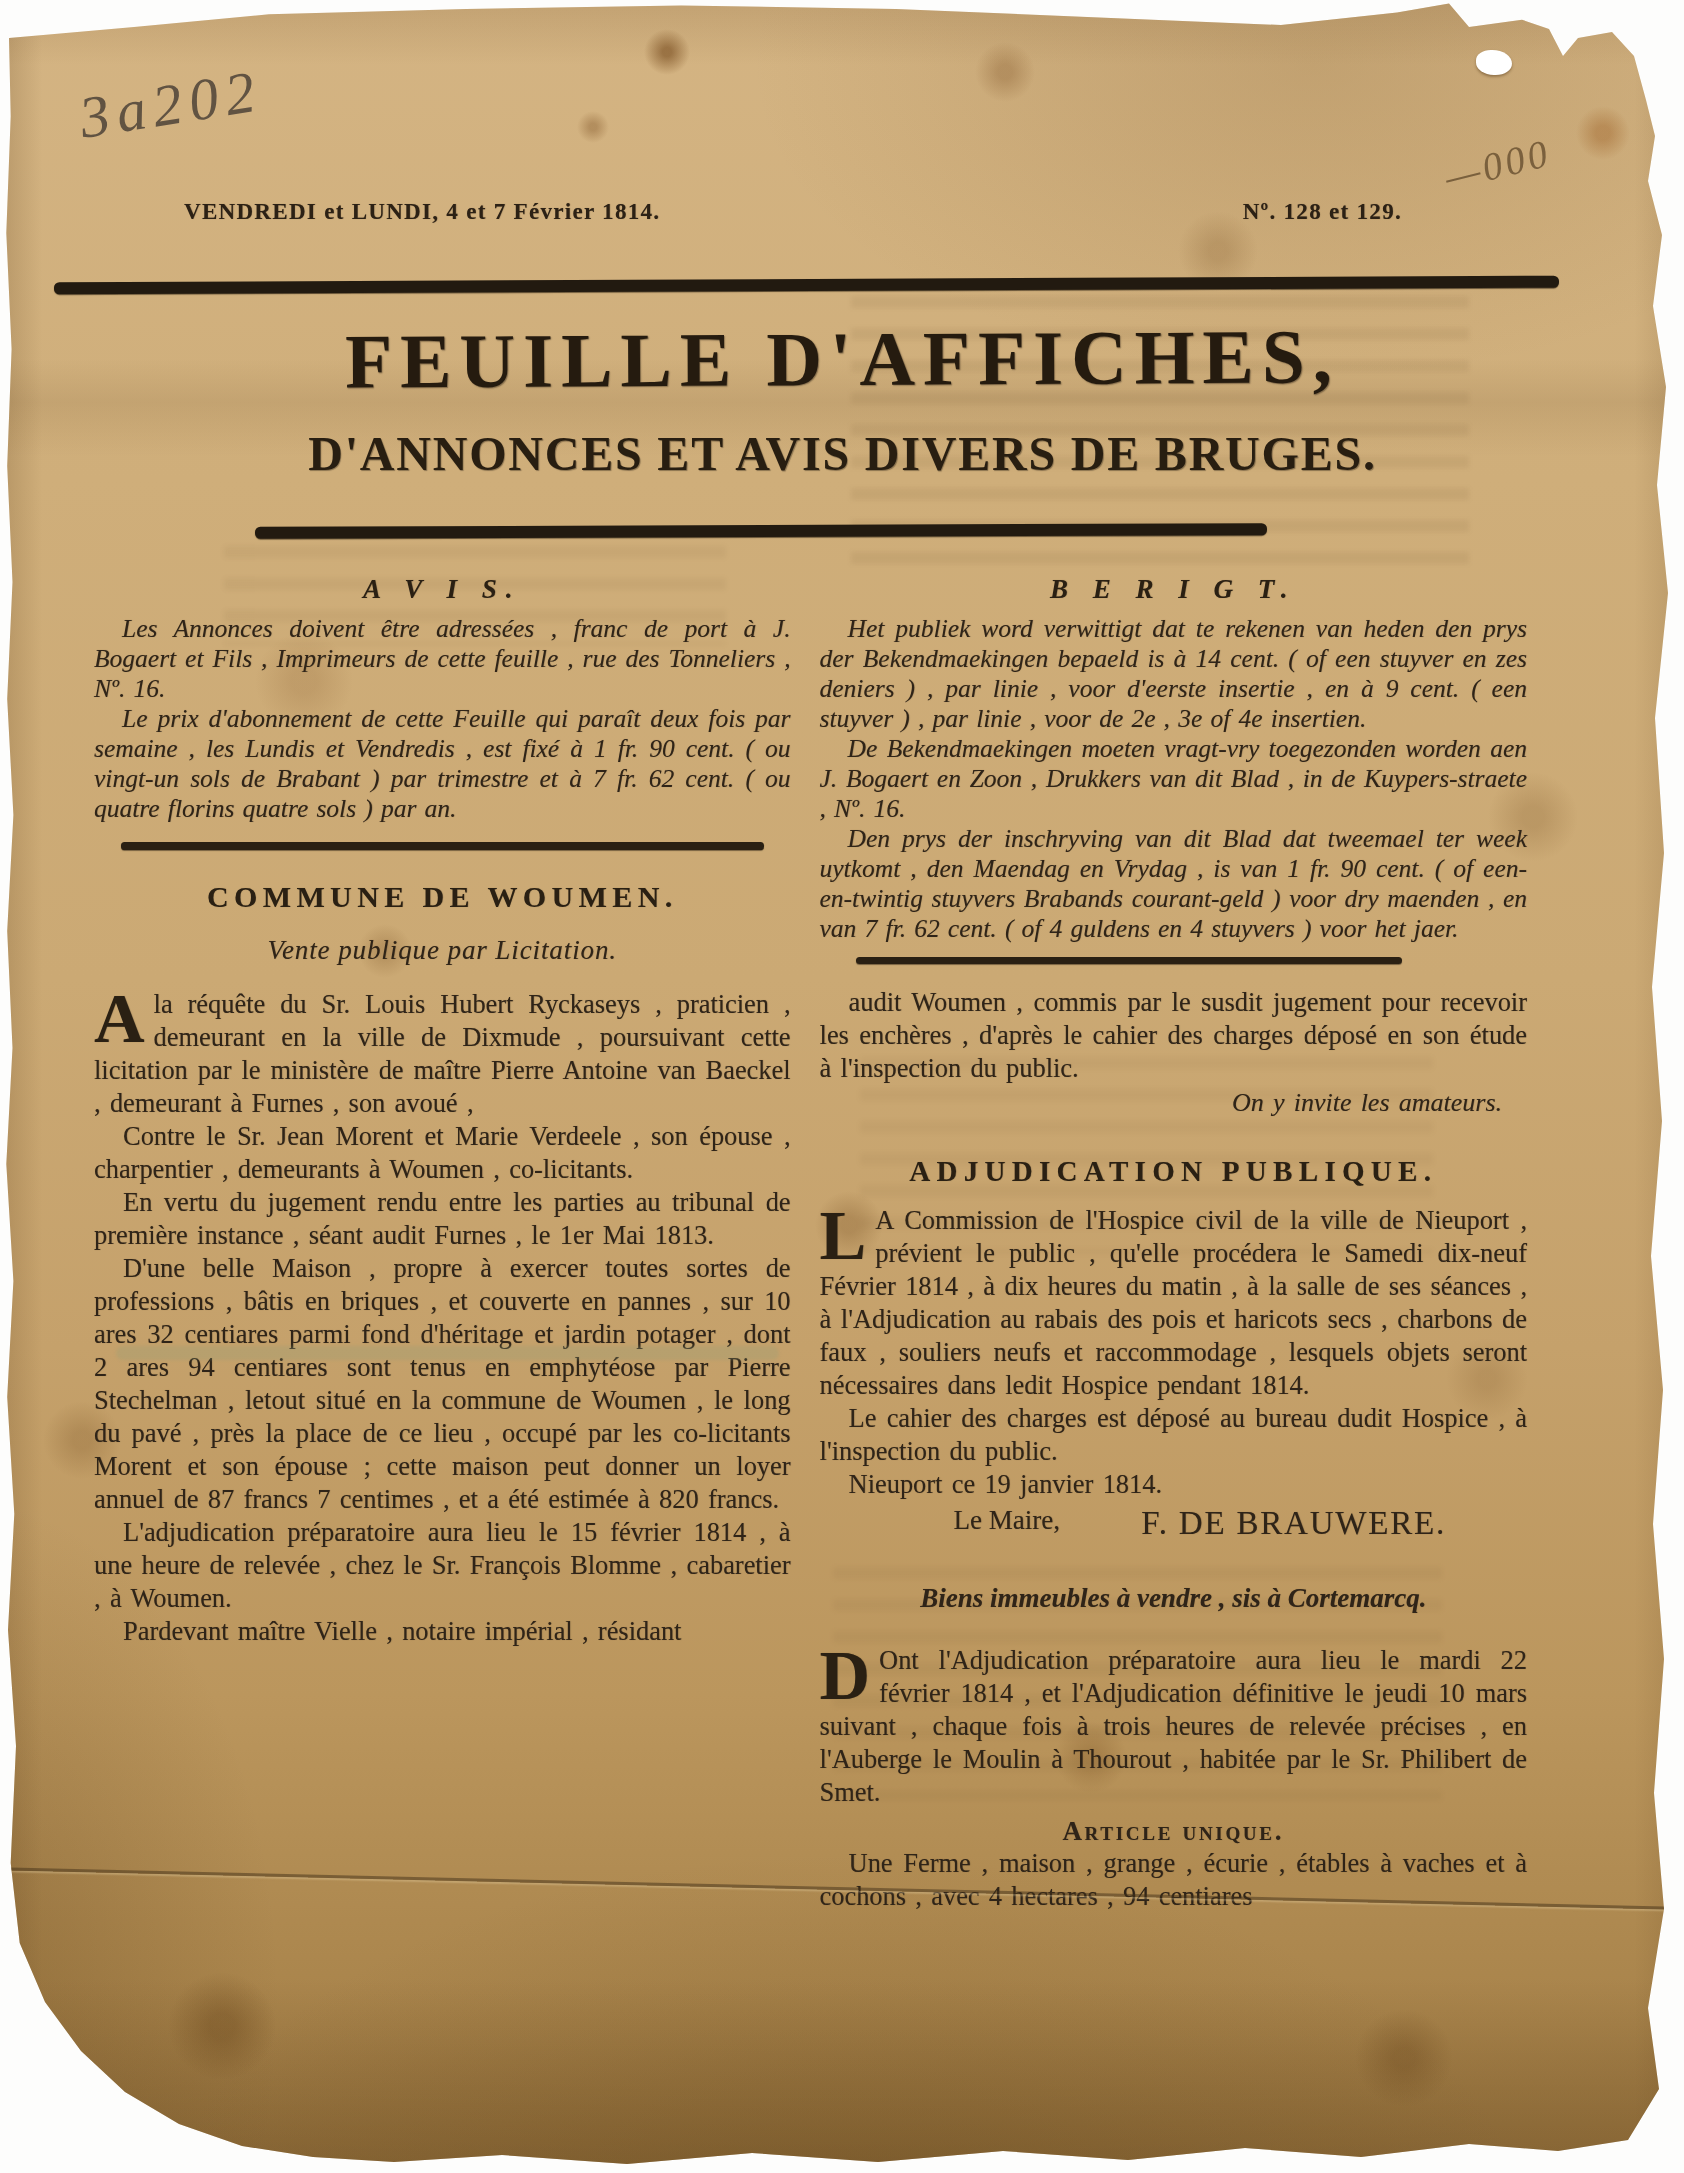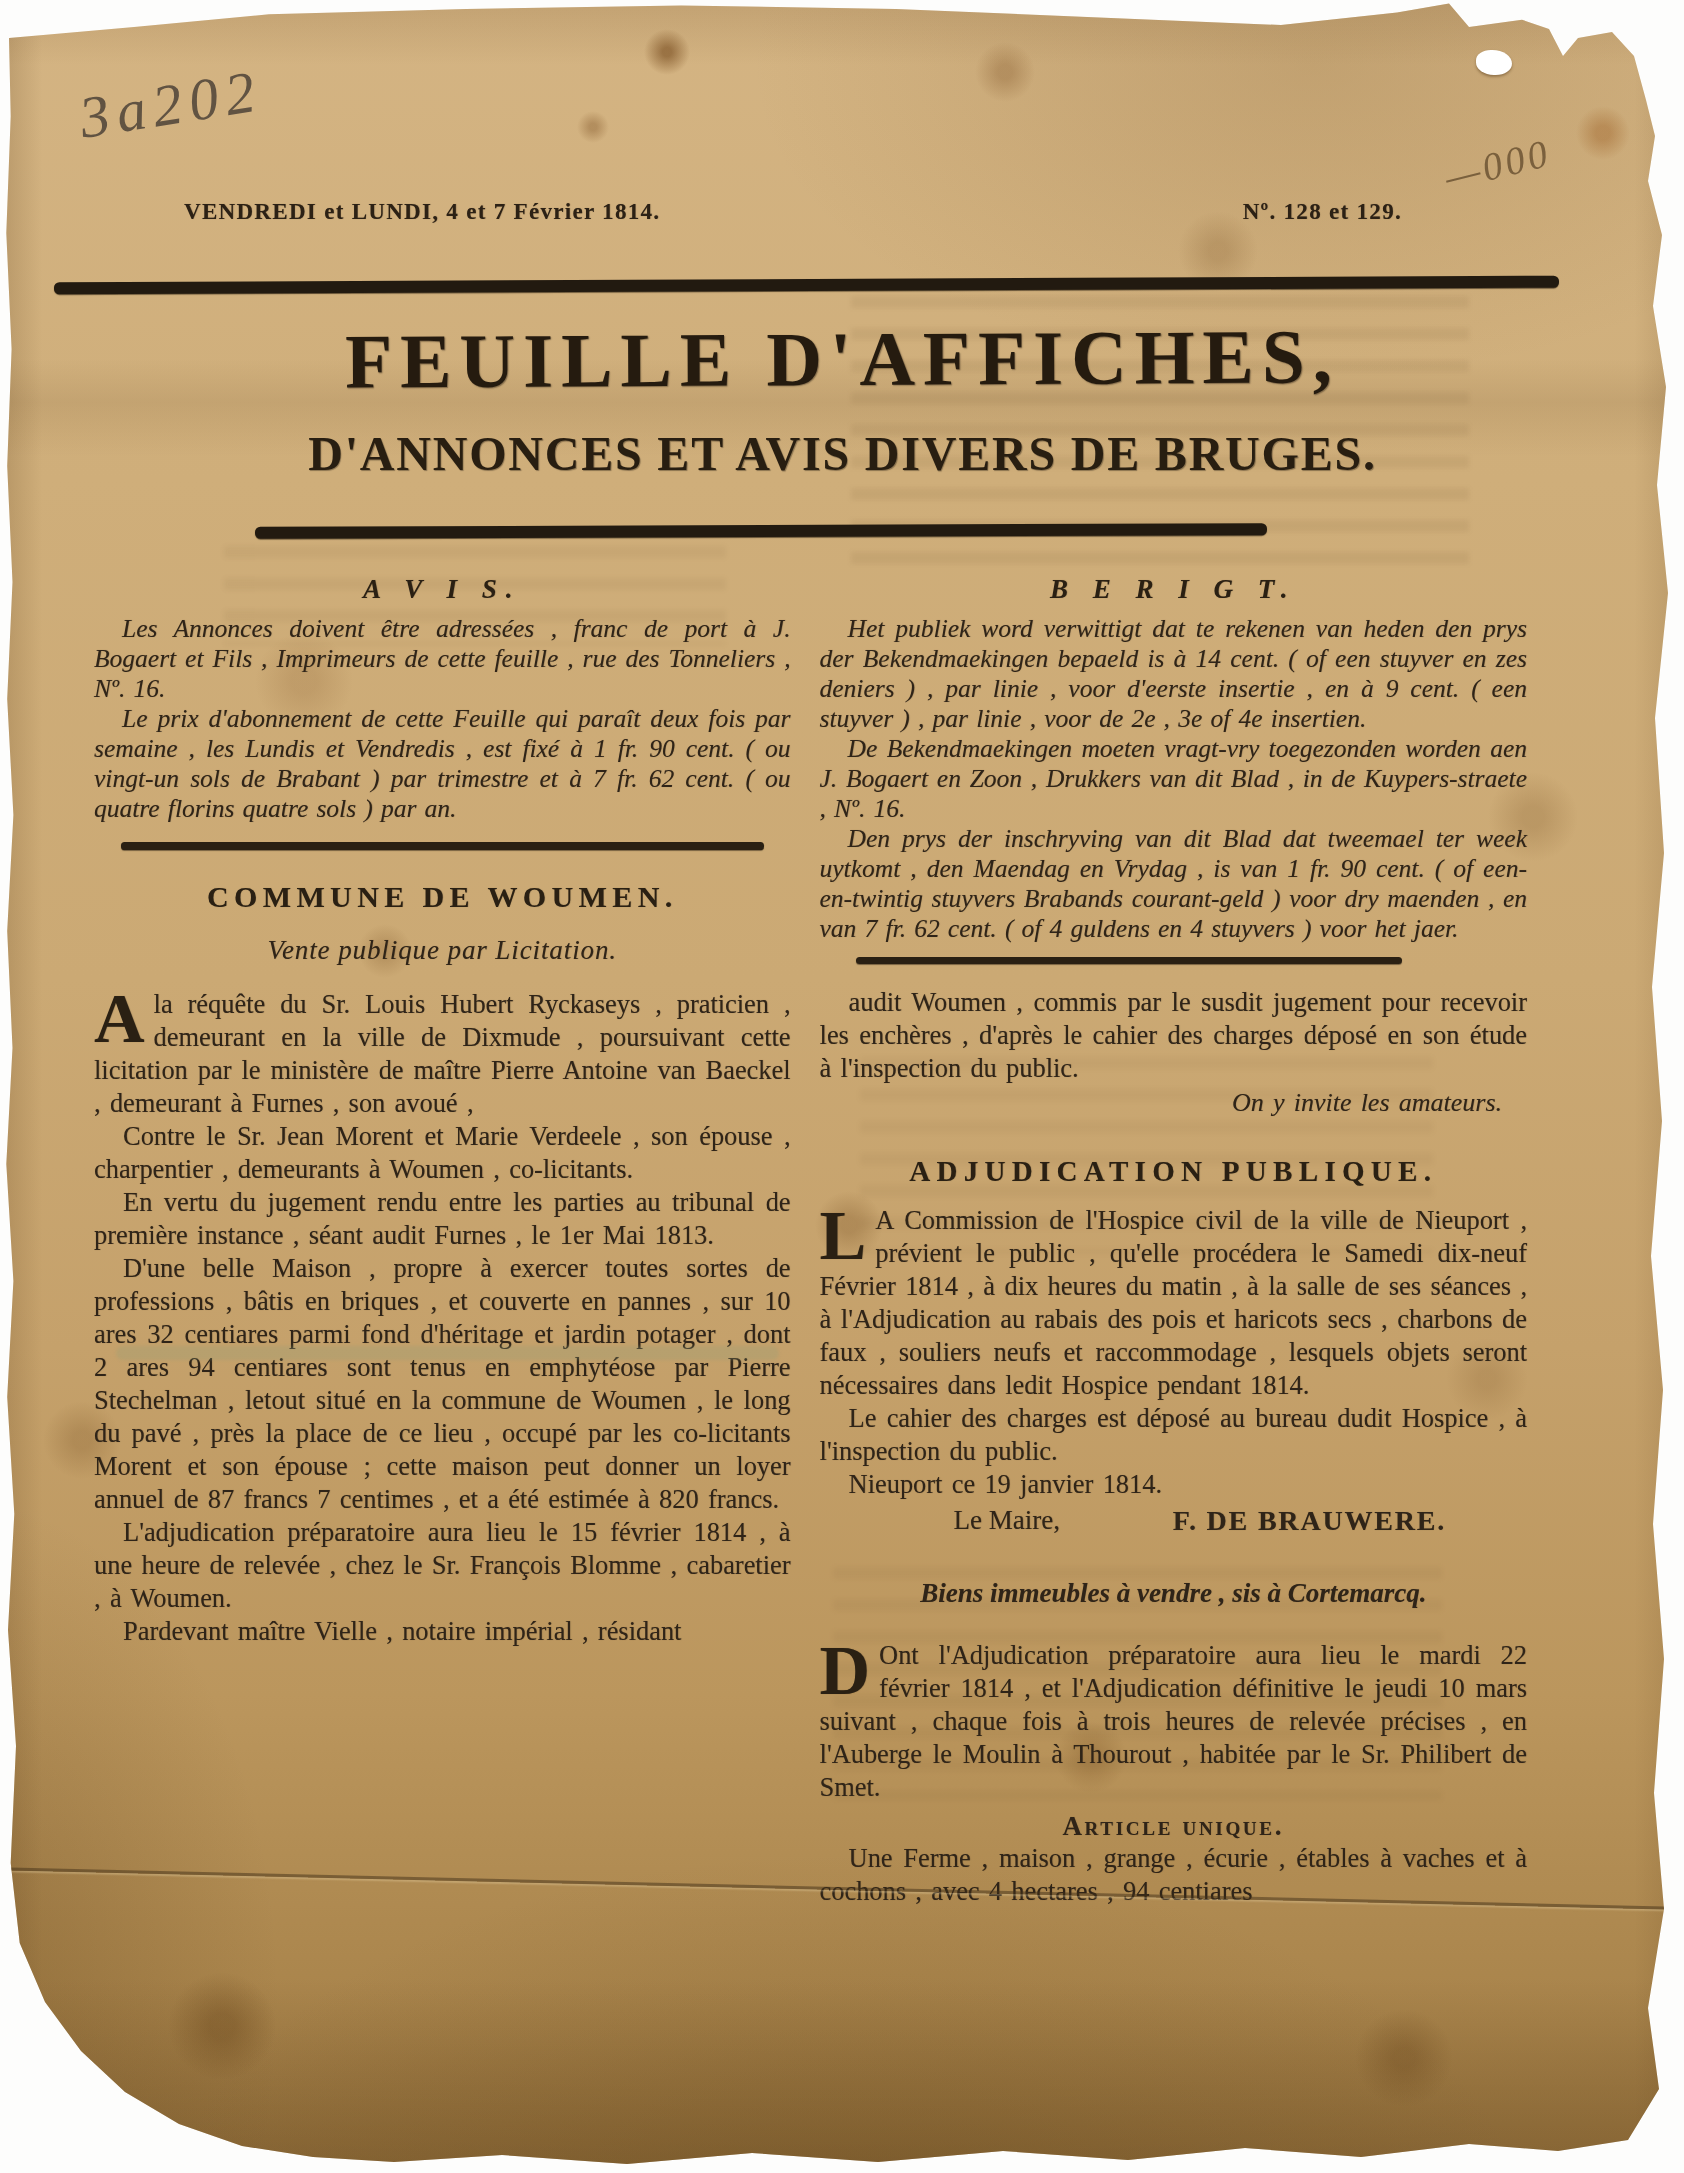--- a/index.html
+++ b/index.html
@@ -70,21 +70,21 @@
   .rule-col{position:static;height:7.2px;background:#2a2013;border-radius:3.6px;box-shadow:0 0.9px 0.9px rgba(40,30,15,.5);}
   .rc-left{margin:18px 27px 0 27px;}
   .rc-right{margin:12.5px 125px 0 36px;}
   .commune-head{margin:30px 0 0 0;text-align:center;font-size:30px;font-weight:bold;letter-spacing:5.4px;color:#2a2013;}
   .subhead{margin:21.5px 0 0 0;text-align:center;font-style:italic;font-size:27px;letter-spacing:0.9px;}
   .mt{margin-top:21.5px !important;font-family:Liberation Serif, serif;}
   .dropcap{float:left;font-size:70px;line-height:56px;padding:3.6px 9px 0 0;font-weight:bold;font-style:normal;color:#2a2013;}
   .invite{text-align:right !important;font-style:italic;font-size:26px;padding-right:25px;margin-top:1.8px !important;}
   .adj-head{margin:36px 0 0 0;text-align:center;font-size:29px;font-weight:bold;letter-spacing:6.3px;color:#2a2013;}
   .sig-row{display:flex;justify-content:space-between;padding:3.6px 81px 0 134px;font-size:27px;}
-  .sig-name{font-weight:bold;font-size:28px;letter-spacing:1.8px;}
+  .sig-name{font-weight:normal;font-size:33px;letter-spacing:1.8px;}
   .biens-head{margin:41px 0 0 0;text-align:center;font-style:italic;font-size:27px;}
   .article-head{margin:7.2px 0 0 0;text-align:center;font-variant:small-caps;font-size:27px;letter-spacing:2.7px;}
   .crease{position:absolute;left:-10.7px;top:1867px;width:1720px;height:2.7px;background:rgba(66,48,24,.5);
       transform:rotate(1.35deg);transform-origin:left center;box-shadow:0 1.8px 1.8px rgba(235,215,170,.35);}
   .smudge{position:absolute;left:116px;top:1346px;width:663px;height:14.3px;background:rgba(148,158,118,.28);
       filter:blur(1.8px);border-radius:7.2px;}
 </style>
 </head>
 <body>
 

